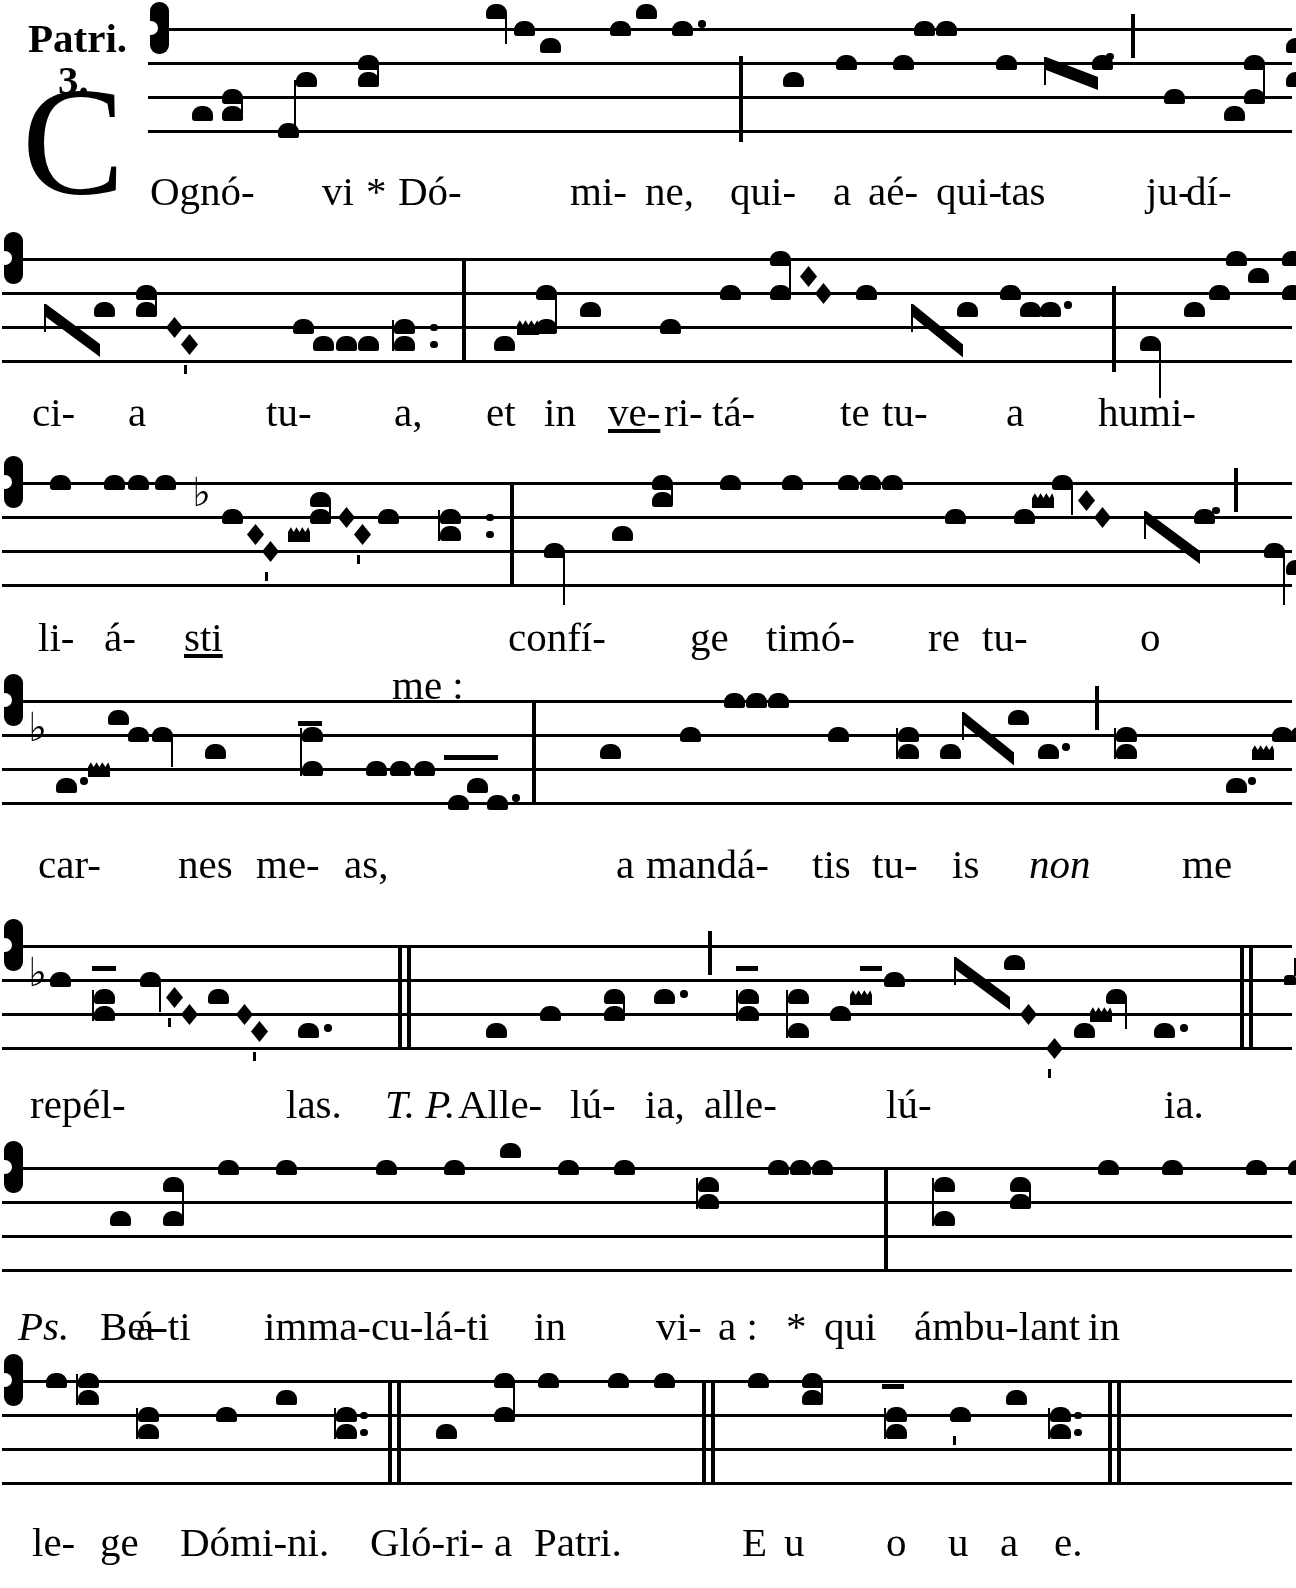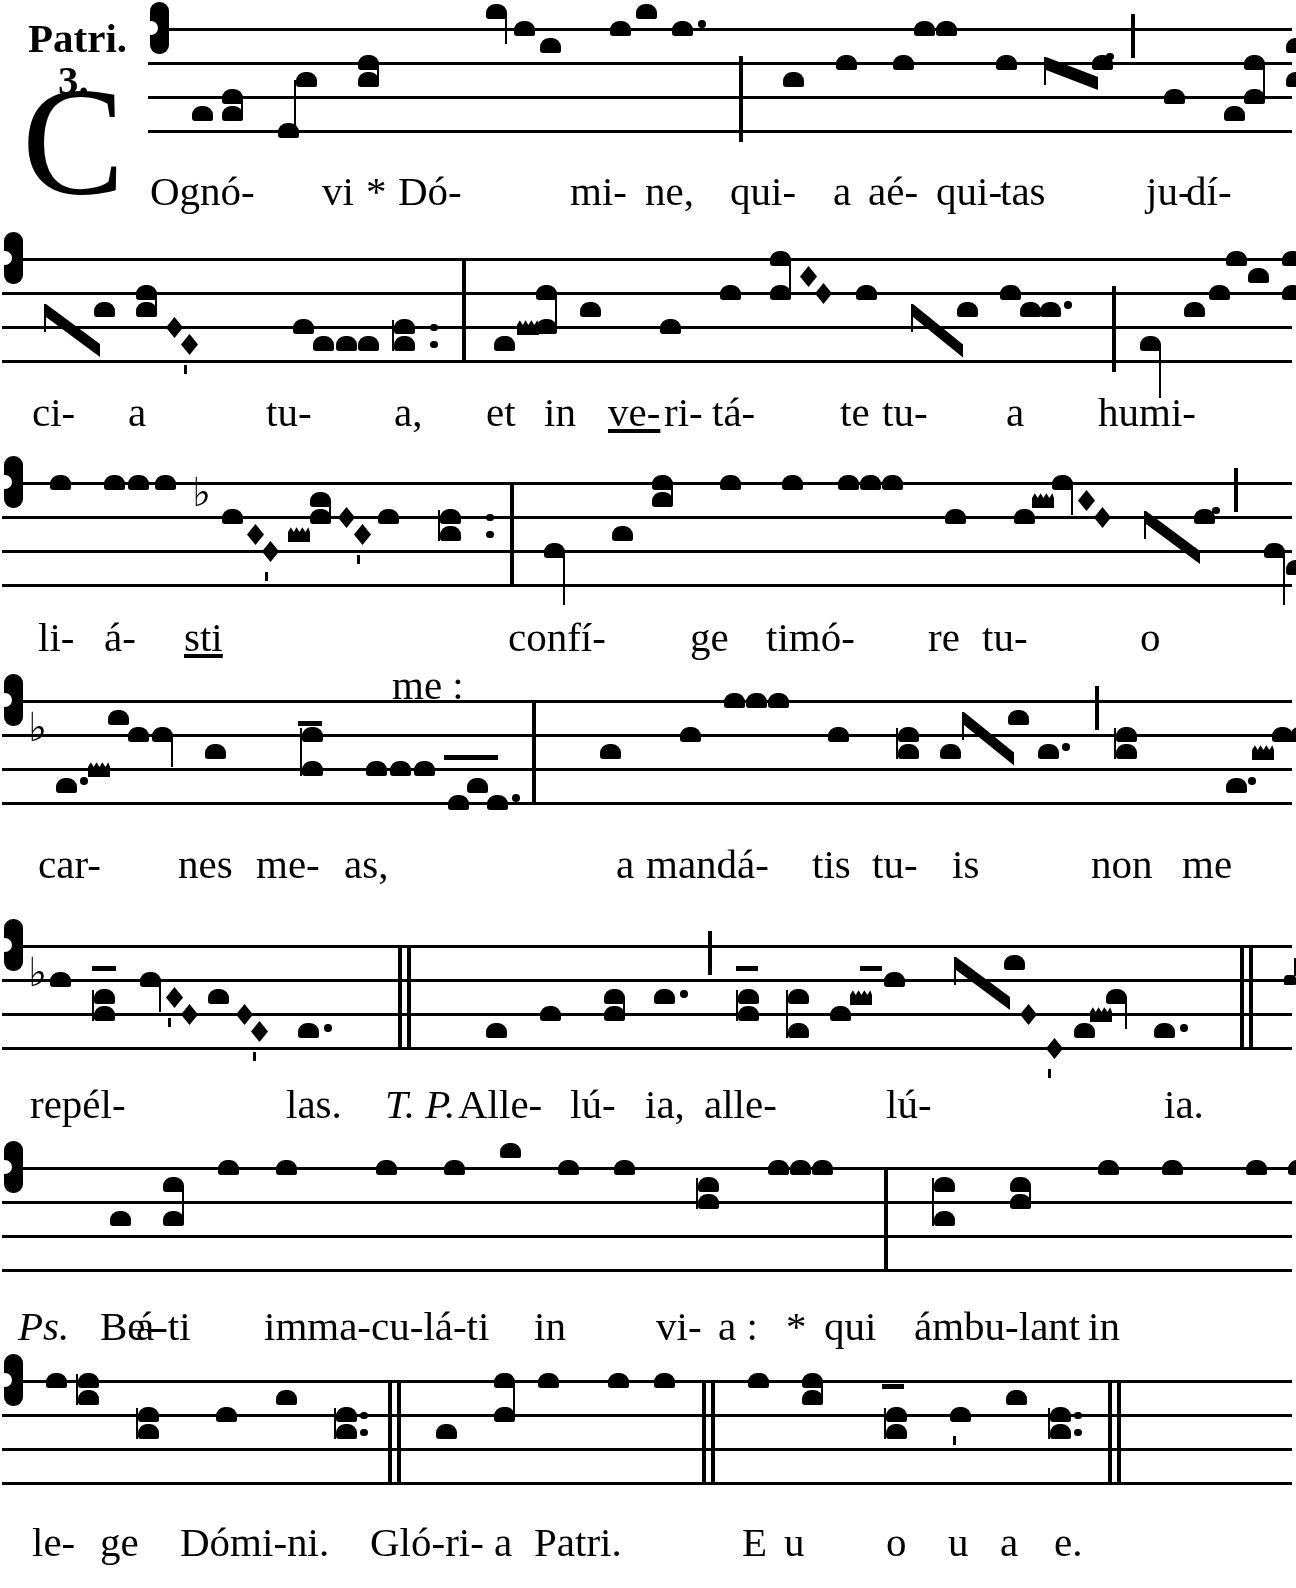--- a/index.html
+++ b/index.html
@@ -275,21 +275,21 @@
       <div class="note" style="left: 1290px; top: 727px;"></div>
       <div class="lyr" style="left: 38px; top: 842px;">car-</div>
       <div class="lyr" style="left: 178px; top: 842px;">nes</div>
       <div class="lyr" style="left: 256px; top: 842px;">me-</div>
       <div class="lyr" style="left: 344px; top: 842px;">as,</div>
       <div class="lyr" style="left: 616px; top: 842px;">a</div>
       <div class="lyr" style="left: 646px; top: 842px;">mandá-</div>
       <div class="lyr" style="left: 812px; top: 842px;">tis</div>
       <div class="lyr" style="left: 872px; top: 842px;">tu-</div>
       <div class="lyr" style="left: 952px; top: 842px;">is</div>
-      <div class="lyr" style="left: 1091px; top: 842px;">non</div>
+      <div class="lyr" style="left: 1029px; top: 842px; font-style: italic;">non</div>
       <div class="lyr" style="left: 1182px; top: 842px;">me</div>
       <div class="staff-line" style="left: 2px; top: 945px; width: 1290px;"></div>
       <div class="staff-line" style="left: 2px; top: 979px; width: 1290px;"></div>
       <div class="staff-line" style="left: 2px; top: 1013px; width: 1290px;"></div>
       <div class="staff-line" style="left: 2px; top: 1047px; width: 1290px;"></div>
       <div class="clef" style="left: 4px; top: 919px;"></div>
       <div class="flat" style="left: 28px; top: 952px;">♭</div>
       <div class="note" style="left: 50px; top: 972px;"></div>
       <div class="epis" style="left: 92px; top: 966.1px; width: 24px;"></div>
       <div class="stem" style="left: 91.5px; top: 990px; height: 31px;"></div>

